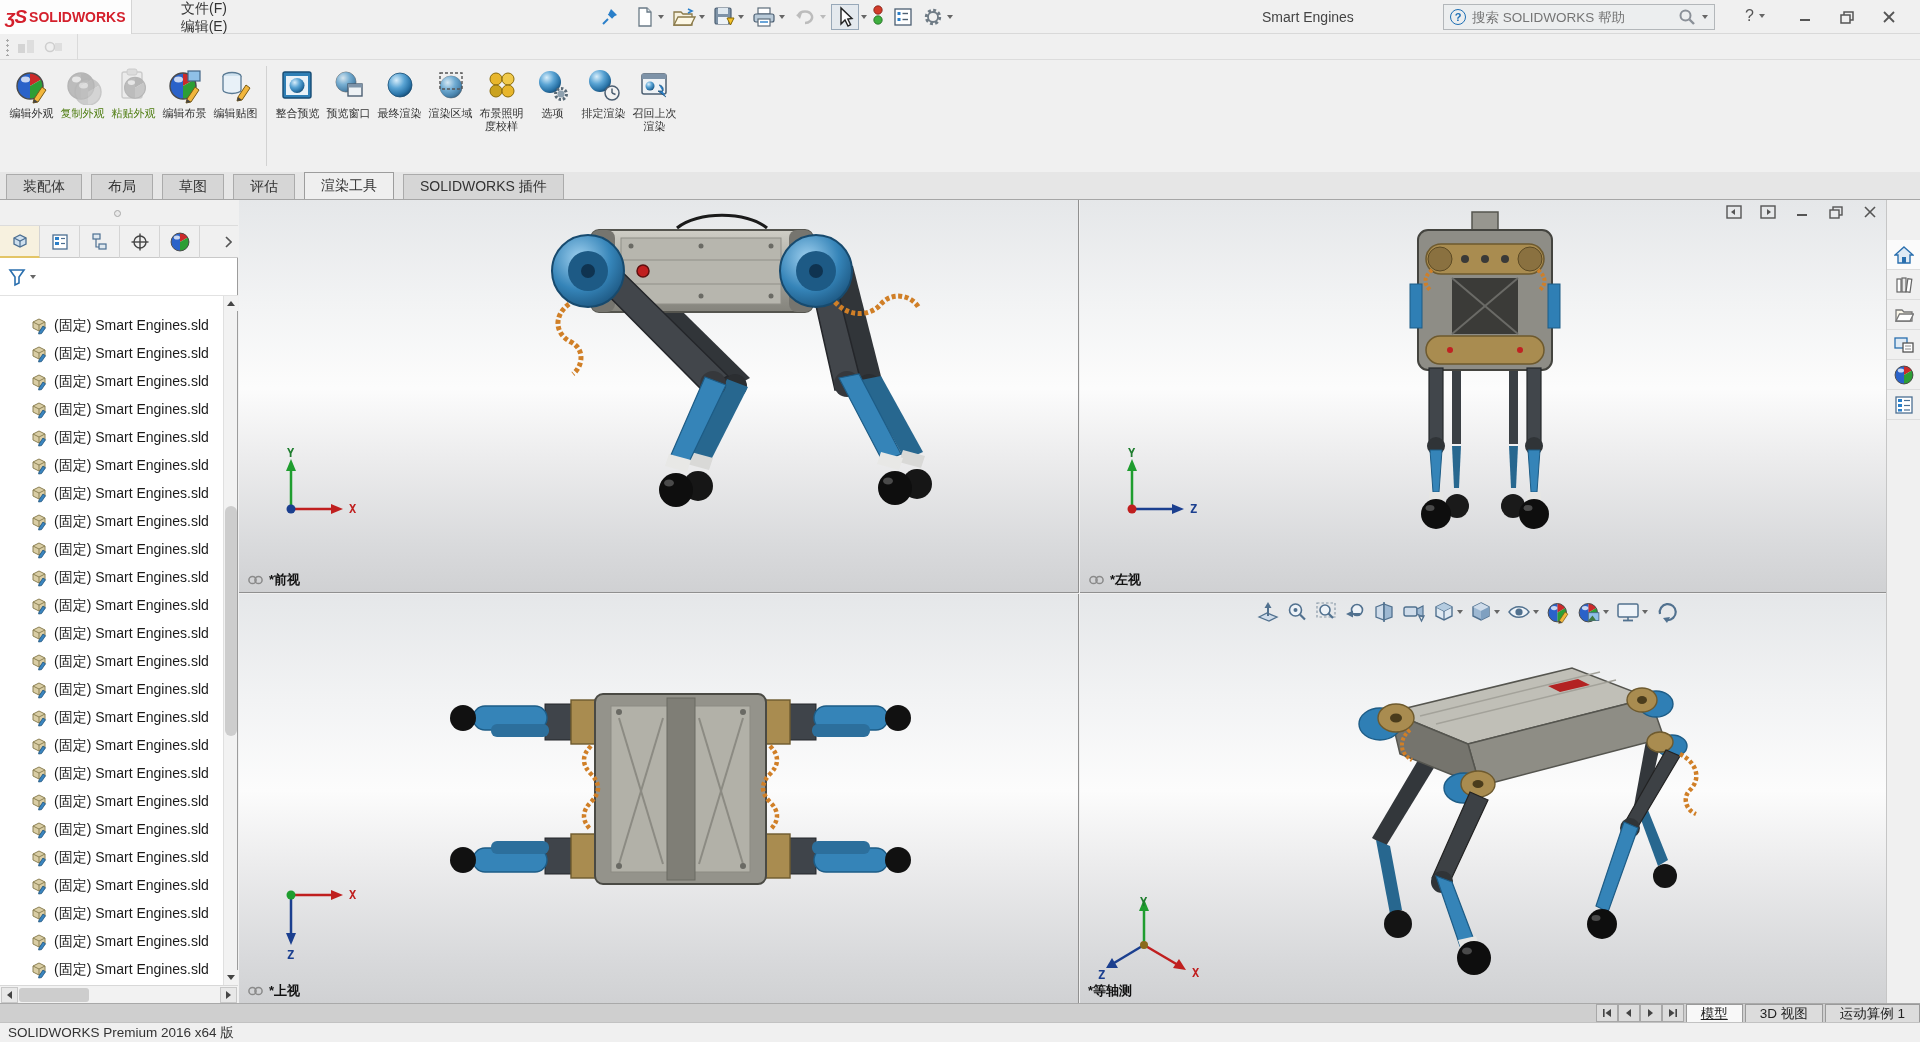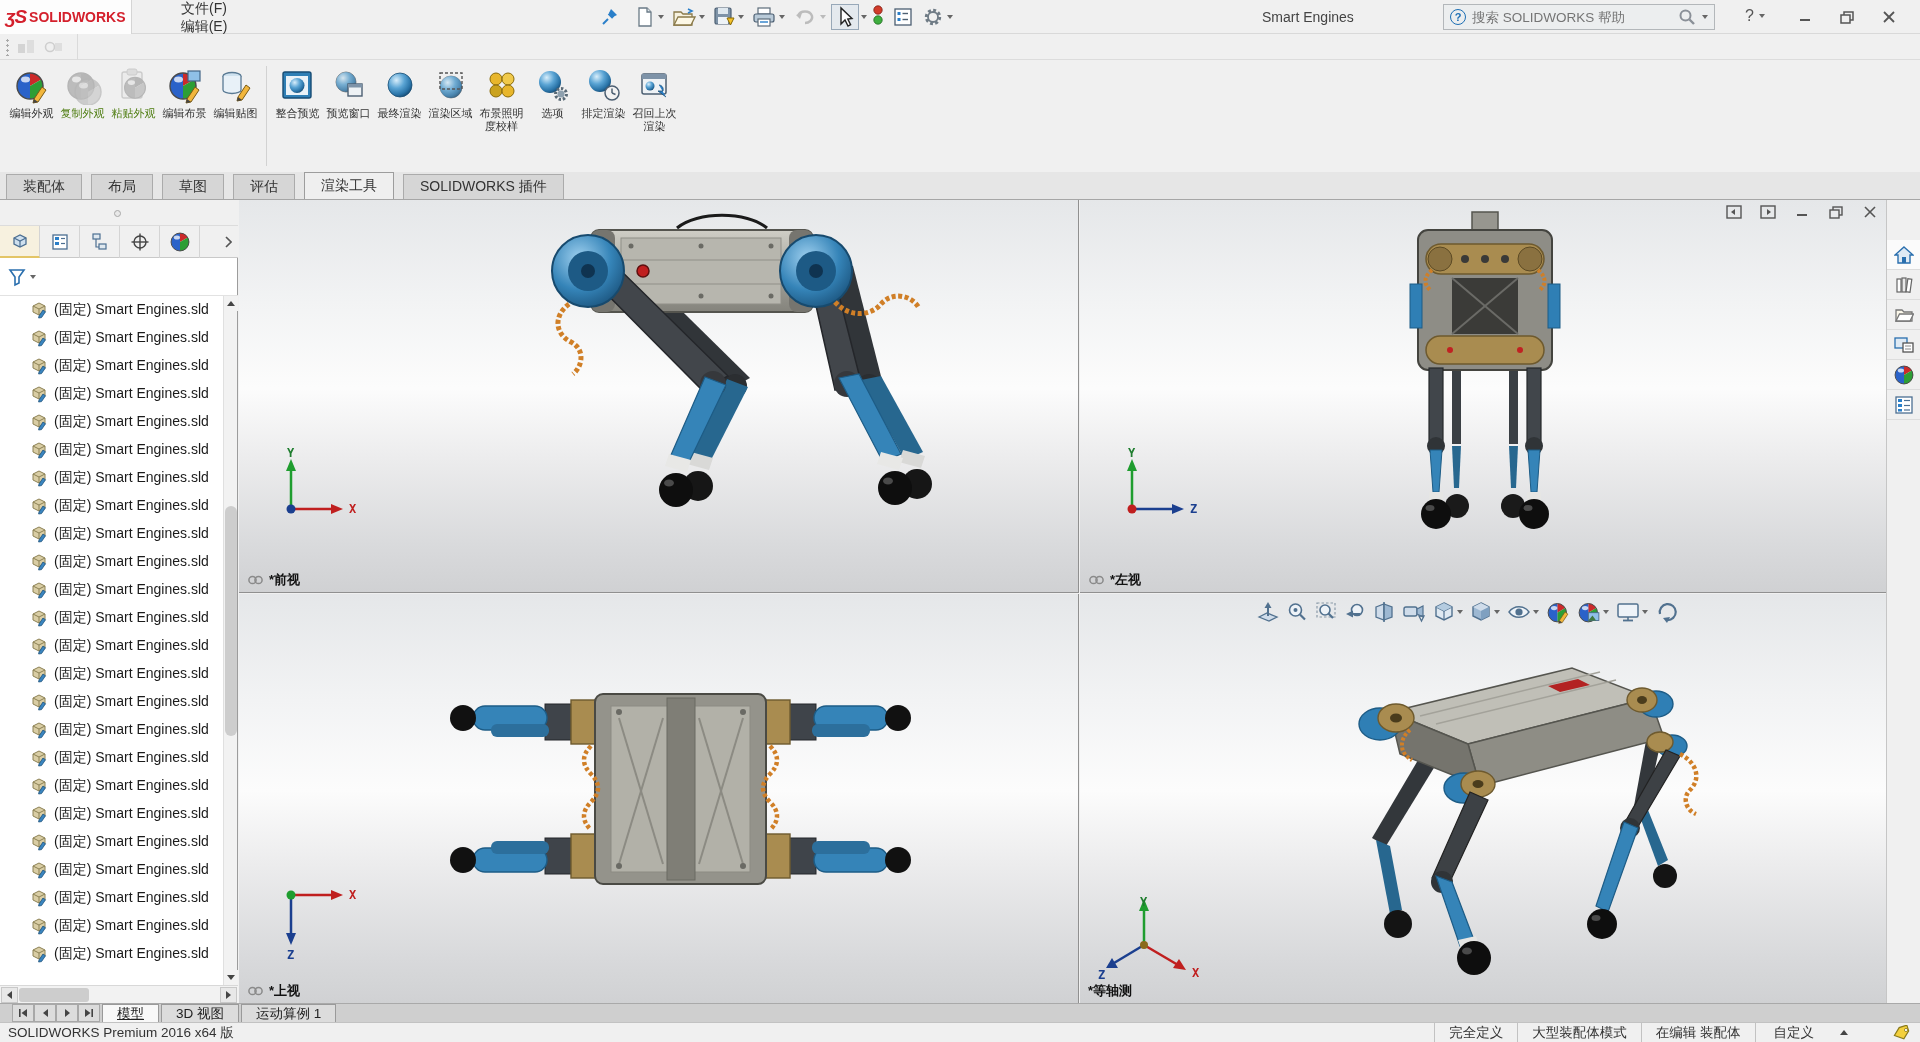--- a/index.html
+++ b/index.html
@@ -54,21 +54,21 @@
 
   
   .left-panel { position:absolute; left:0; top:0; width:238px; height:803px; background:#fff; border-right:1px solid #9c9c9c; }
   .splitbar { position:absolute; left:0; top:0; width:238px; height:26px; background:#f0f0f0; border-bottom:1px solid #dcdcdc; }
   .splitdot { position:absolute; left:114px; top:10px; width:7px; height:7px; border-radius:50%; border:1px solid #a8a8a8; background:#e8e8e8; }
   .ptabs { position:absolute; left:0; top:26px; width:238px; height:32px; background:#f0f0f0; border-bottom:1px solid #c9c9c9; display:flex; }
   .ptab { width:40px; height:32px; display:flex; align-items:center; justify-content:center; border-right:1px solid #d4d4d4; }
   .ptab.active { background:#f7f1df; border-bottom:2px solid #e3c566; }
   .ptab-more { flex:1; display:flex; align-items:center; justify-content:flex-end; padding-right:6px; color:#555; }
   .filter-row { position:absolute; left:0; top:58px; width:238px; height:38px; border-bottom:1px solid #e2e2e2; display:flex; align-items:center; padding-left:8px; gap:4px; }
-  .tree { position:absolute; left:0; top:96px; width:238px; height:689px; overflow:hidden; }
+  .tree { position:absolute; left:0; top:112px; width:238px; height:689px; overflow:hidden; }
   .tree-row { height:28px; display:flex; align-items:center; padding-left:30px; gap:6px; font-size:14px; color:#1b1b1b; white-space:nowrap; }
   
   .vsb { position:absolute; right:0; top:96px; width:14px; height:689px; background:#f2f2f2; border-left:1px solid #e0e0e0; }
   .vsb-btn { position:absolute; left:0; width:14px; height:15px; background:#f2f2f2; display:flex; align-items:center; justify-content:center; }
   .vsb-thumb { position:absolute; left:1px; width:12px; background:#cdcdcd; border-radius:6px; }
   
   .hsb { position:absolute; left:0; top:785px; width:238px; height:18px; background:#f2f2f2; border-top:1px solid #d8d8d8; }
   .hsb-btn { position:absolute; top:1px; width:17px; height:16px; background:#e8e8e8; border:1px solid #c8c8c8; display:flex; align-items:center; justify-content:center; }
   .hsb-thumb { position:absolute; left:19px; top:2px; width:70px; height:14px; background:#cdcdcd; border-radius:3px; }
   .tri-l { width:0;height:0;border-top:4px solid transparent;border-bottom:4px solid transparent;border-right:5px solid #444; }
@@ -91,21 +91,21 @@
   .winctl > span { width:20px; height:18px; display:flex; align-items:center; justify-content:center; }
   .hud { position:absolute; left:177px; top:6px; display:flex; align-items:center; gap:7px; }
   .hud-ic { display:flex; align-items:center; gap:2px; }
 
   
   .taskpane { position:absolute; right:0; top:0; width:34px; height:803px; background:#f0f0f0; border-left:1px solid #c6c6c6; }
   .tp-cell { width:33px; height:30px; display:flex; align-items:center; justify-content:center; border-bottom:1px solid #ddd; }
   .tp-cell.first { background:#fbfbfb; }
 
   
-  .bottombar { position:absolute; top:1003px; left:0; width:1920px; height:19px; background:#cfcfcf; border-top:1px solid #a9a9a9; display:flex; align-items:stretch; }
+  .bottombar { position:absolute; top:1003px; left:0; width:1920px; height:19px; background:#cfcfcf; border-top:1px solid #a9a9a9; display:flex; align-items:stretch;justify-content:flex-end; }
   .navbtns { display:flex; margin-left:12px; }
   .navbtn { width:22px; height:18px; background:#dcdcdc; border:1px solid #a8a8a8; display:flex; align-items:center; justify-content:center; gap:1px; }
   .mtab { padding:0 14px; display:flex; align-items:center; font-size:13.5px; background:#dcdcdc; border:1px solid #9a9a9a; border-bottom:none; margin-left:2px; color:#222; }
   .mtab.active { background:#f8f8f8; text-decoration:underline; }
 
   
   .statusbar { position:absolute; top:1022px; left:0; width:1920px; height:20px; background:#f0f0f0; border-top:1px solid #c2c2c2; display:flex; align-items:center; font-size:13.5px; color:#333;gap:47px; }
   .sb-left { padding-left:8px; }
   .sb-field { border-left:1px solid #c2c2c2; padding:0 14px; height:20px; display:flex; align-items:center; }
   .sb-right { margin-left:auto; display:flex; align-items:center; }
@@ -1145,29 +1145,13 @@
   <div style="display:flex">
 
   <div class="mtab active">模型</div>
       <div class="mtab">3D 视图</div>
       <div class="mtab">运动算例 1</div>
     </div>
 </div>
 
 <div class="statusbar">
   <div class="sb-left">SOLIDWORKS Premium 2016 x64 版</div>
-  <div class="sb-right">
-    <div style="display:flex">
-
-    <div class="sb-field">完全定义</div>
-        <div class="sb-field">大型装配体模式</div>
-        <div class="sb-field">在编辑 装配体</div>
-      </div>
-    <div class="sb-field sb-custom">
-      <span>自定义</span>
-      <span class="caret-up"></span>
-    </div>
-    <svg width="20" height="16" viewBox="0 0 20 16" style="margin:0 8px 0 26px">
-      <path d="M2 8 L9 2 h8 v6 l-7 6 z" transform="rotate(-18 10 8)" fill="#f4d03c" stroke="#8a7a1a" stroke-width="1.2"></path>
-      <circle cx="14" cy="5" r="1.6" fill="#fff" stroke="#8a7a1a" stroke-width="0.8"></circle>
-    </svg>
-  </div>
 </div>
 
 </body></html>

